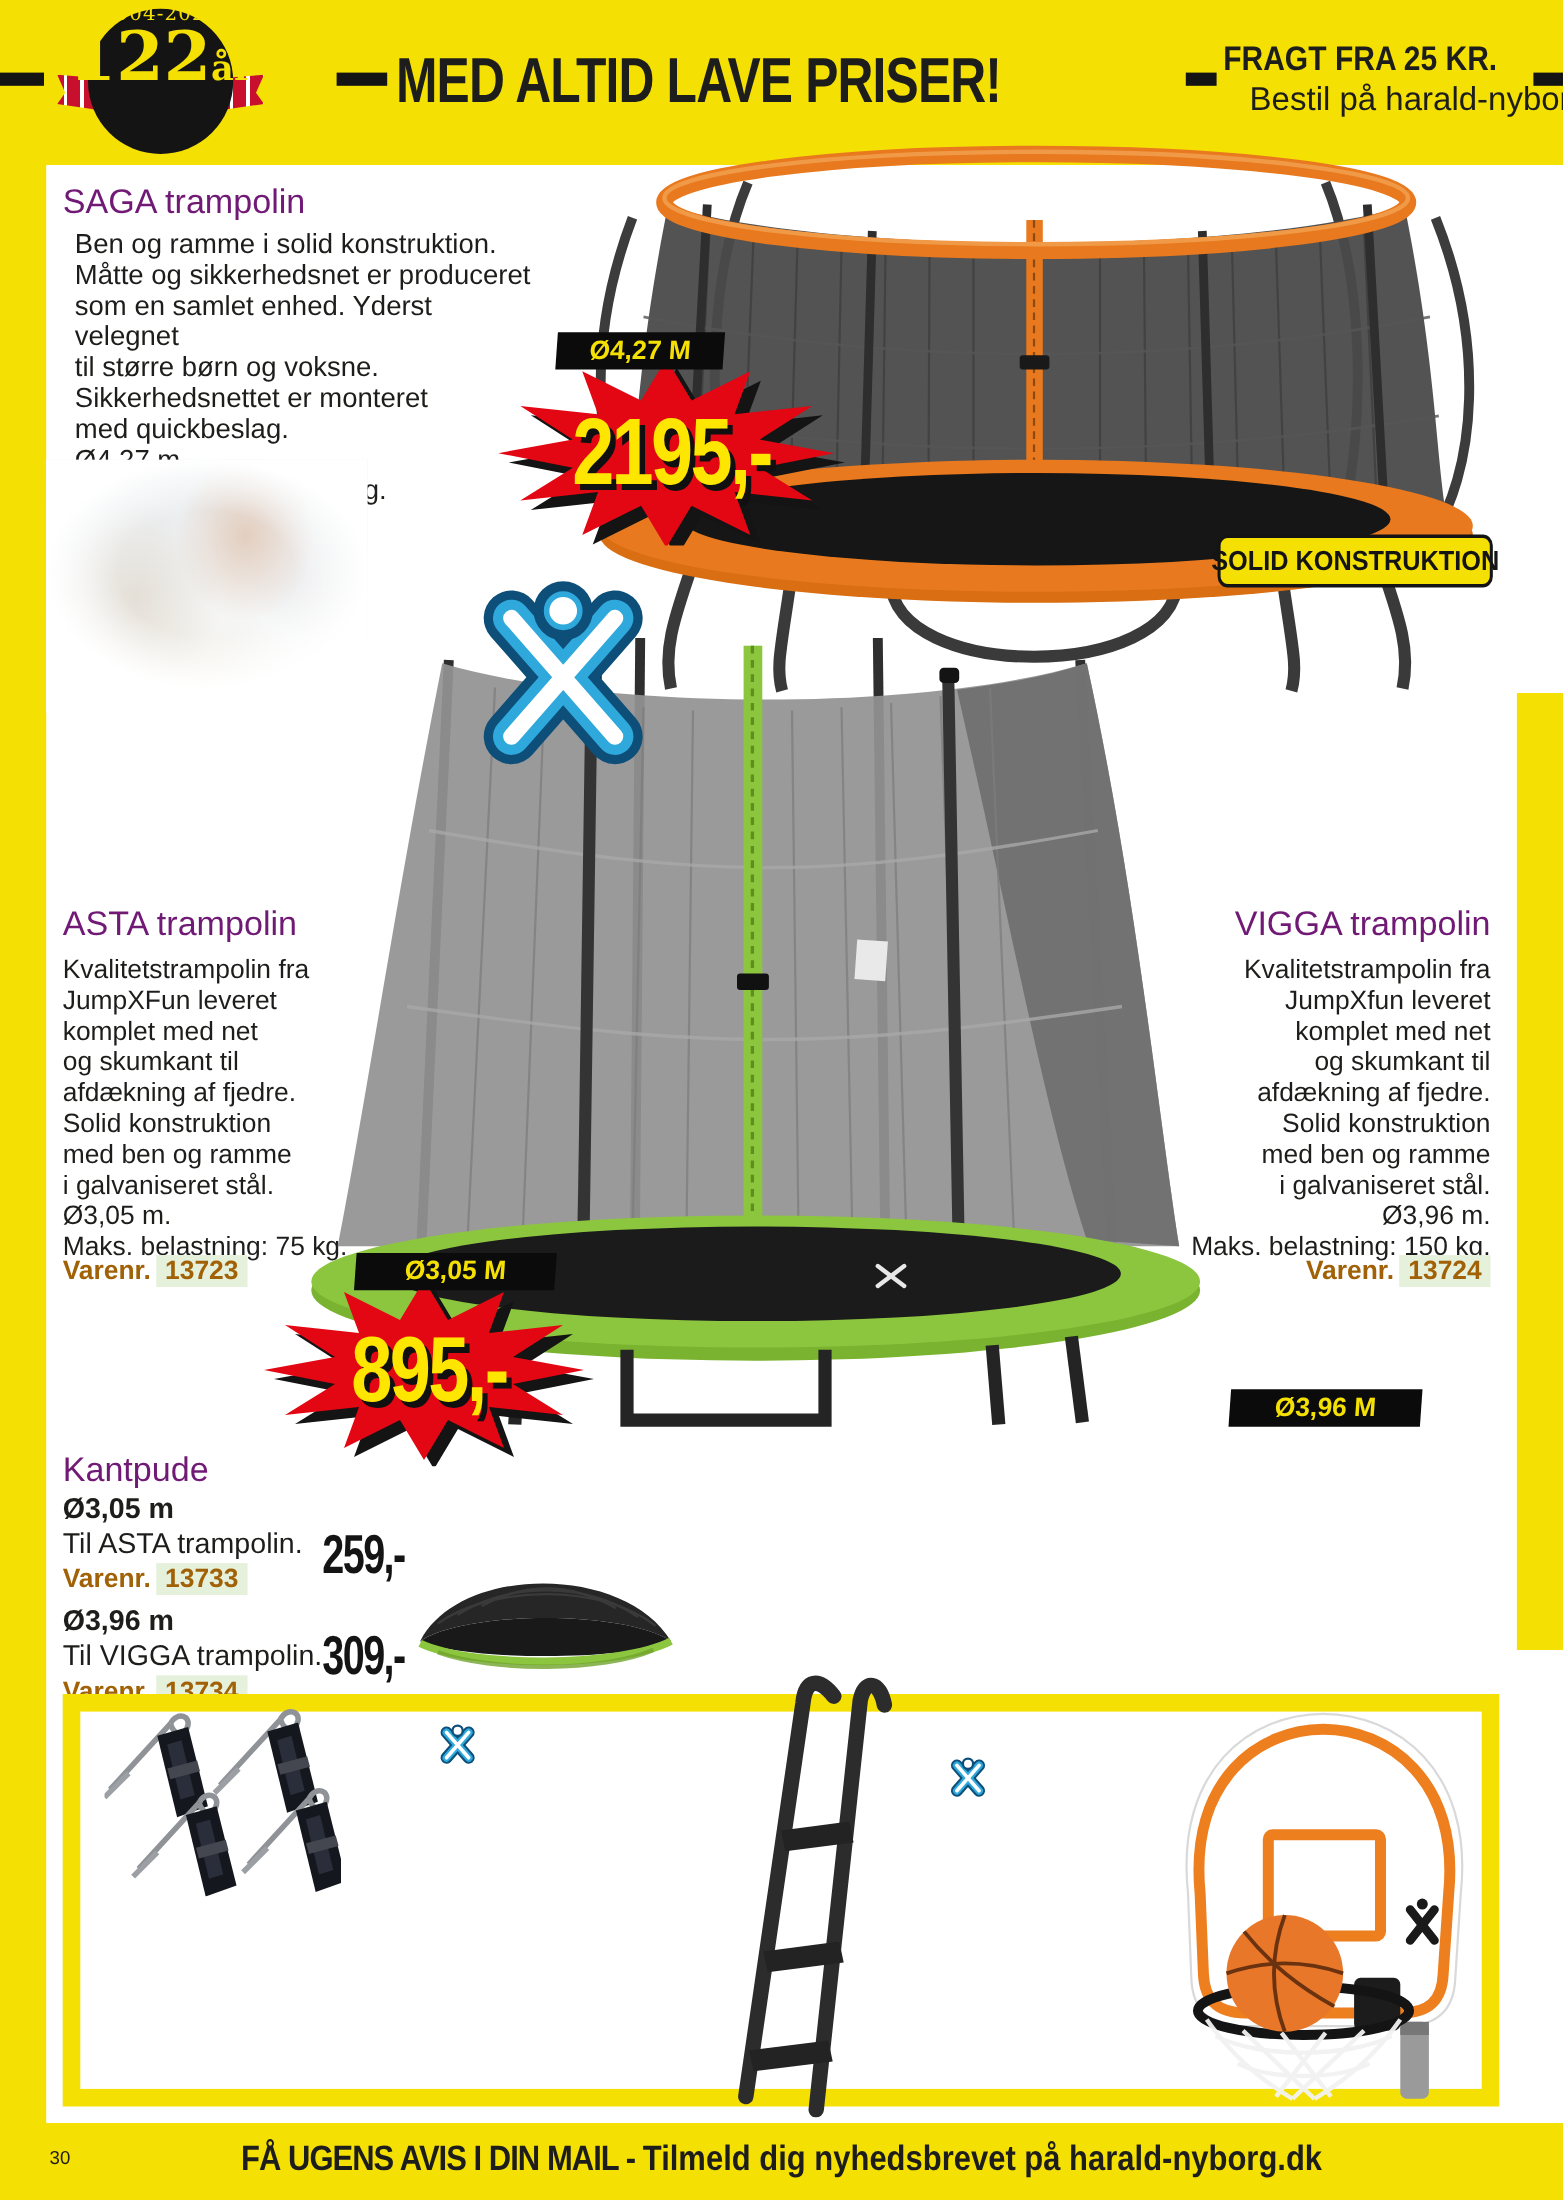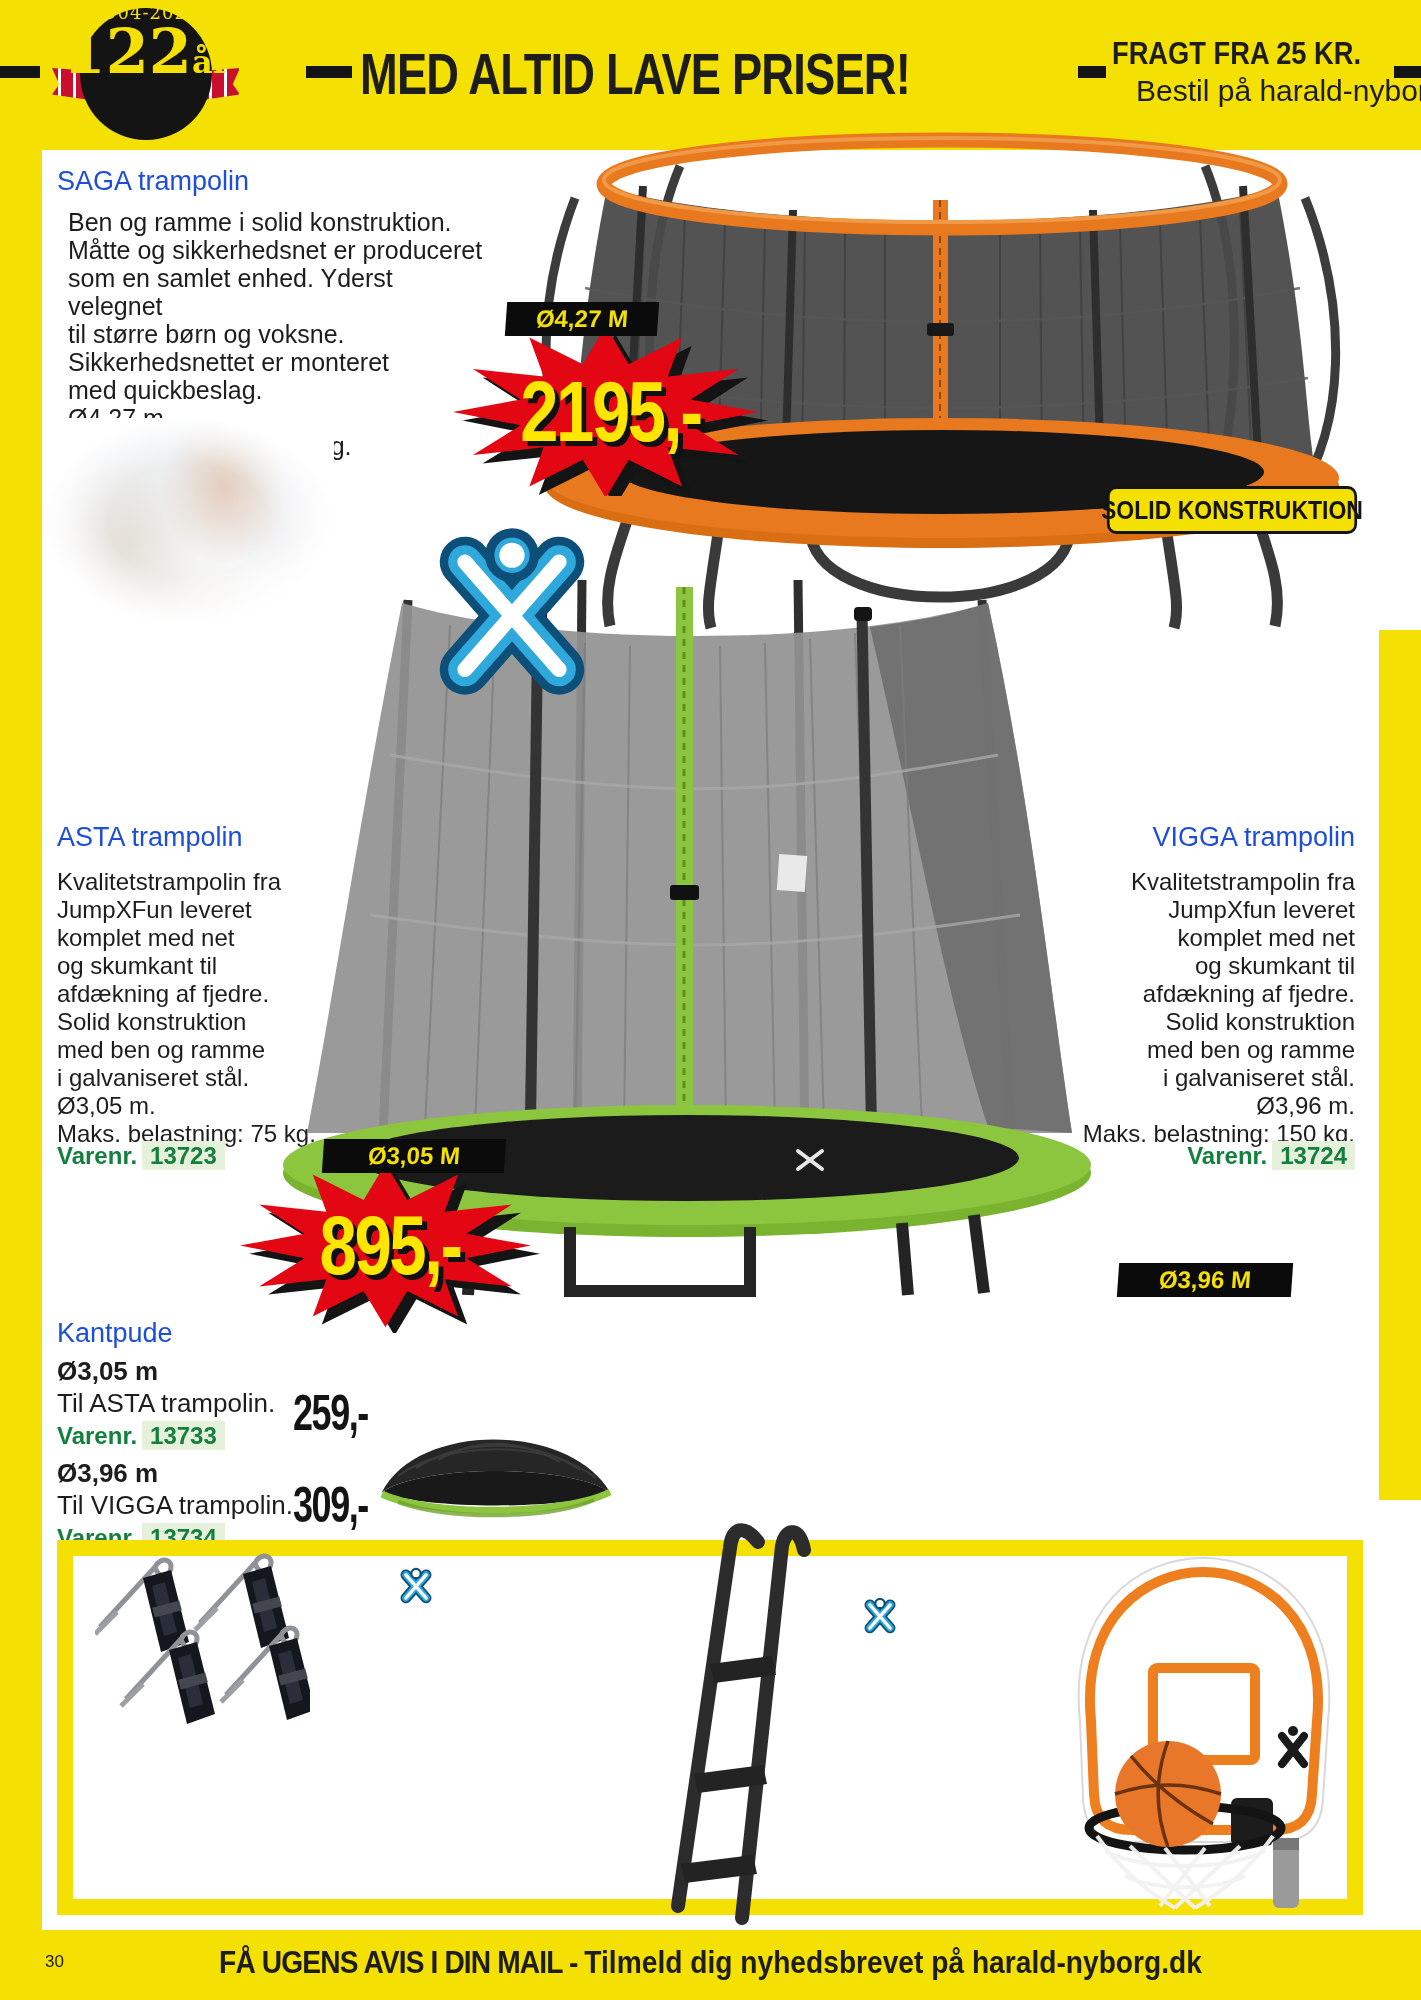--- a/index.html
+++ b/index.html
@@ -21,24 +21,24 @@
   .dash{position:absolute;top:66px;height:12px;background:#141414;}
   .tagline{left:360px;top:40px;font-size:58px;font-weight:900;letter-spacing:-1px;
            transform:scaleX(.78);transform-origin:left center;white-space:nowrap;}
   .ship-title{left:1112px;top:36px;font-size:31px;font-weight:900;transform:scaleX(.88);transform-origin:left center;white-space:nowrap;}
   .ship-sub{left:1112px;top:74px;font-size:30px;white-space:nowrap;margin-left:24px;}
 
   
   .strip{background:#F5E003;}
 
   
-  .h-product{font-size:27px;font-weight:400;color:#1d4ed8;}
+  .h-product{font-size:31px;font-weight:400;color:#701a75;}
   .desc{font-size:25px;line-height:28px;white-space:pre-line;color:#1d1d1b;}
   .right{text-align:right;}
-  .varenr{font-size:24px;font-weight:700;color:#15803d;white-space:nowrap;}
+  .varenr{font-size:24px;font-weight:700;color:#a16207;white-space:nowrap;}
   .varenr .num{background:#E6F1DC;padding:1px 8px;margin-left:5px;font-weight:700;}
 
   
   .size-tag{background:#0b0b0b;color:#F5E003;font-weight:700;font-size:24px;
             display:flex;align-items:center;justify-content:center;transform:skewX(-4deg);z-index:7;}
   .burst{z-index:6;}
   .burst svg{position:absolute;left:0;top:0;width:100%;height:100%;}
   .burst-text{position:absolute;left:0;top:0;width:100%;height:100%;display:flex;align-items:center;justify-content:center;
               font-weight:900;color:#FFE600;letter-spacing:-3px;text-shadow:6px 5px 0 #101010;
               transform:scaleX(.8);white-space:nowrap;}

